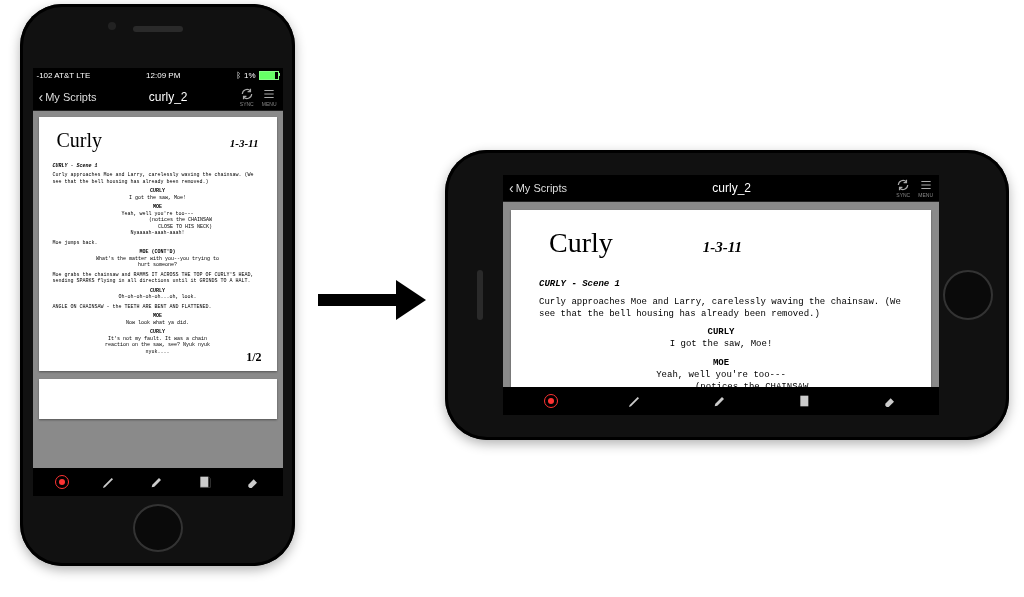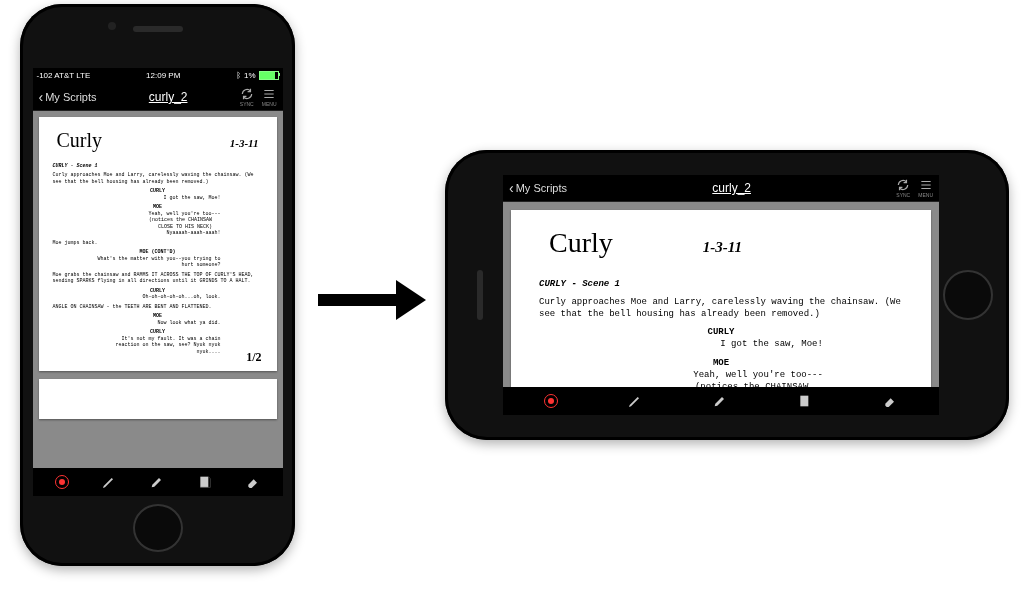--- a/index.html
+++ b/index.html
@@ -89,21 +89,21 @@
   .battery::after{content:'';position:absolute;right:-2px;top:1px;width:1px;height:3px;background:#8f8;}
   .battery i{display:block;background:#6f6;width:85%;height:100%;}
 
   
   .navbar{
     height:26px; background:#000; display:flex; align-items:center; justify-content:space-between; padding:0 6px;
     border-bottom:1px solid #222;
   }
   .navbar .back{ display:flex; align-items:center; gap:2px; font-size:11px; color:#ddd;}
   .chev{ font-size:14px; line-height:1;}
-  .navbar .title{ font-size:12px; font-weight:500; color:#fff;text-decoration:underline;}
+  .navbar .title{ font-size:12px; font-weight:500; color:#fff;}
   .navbar .actions{ display:flex; gap:8px; align-items:center; color:#aaa;}
   .icon-glyph{ width:14px; height:14px; }
   .sync-lbl{ font-size:5px; text-align:center; line-height:1; color:#888;}
   .stack{ display:flex; flex-direction:column; align-items:center; gap:1px;}
 
   
   .doc-wrap{
     flex:1; background:#8a8a8a; padding:6px; display:flex; flex-direction:column; gap:8px; overflow:hidden;
   }
   .page{
@@ -115,21 +115,21 @@
 
   .hand-title{
     font-family: "Brush Script MT","Comic Sans MS",cursive; font-size:20px; font-weight:400;
     display:flex; justify-content:space-between; align-items:baseline; padding:0 4px 6px;
     border-bottom: none;
   }
   .hand-date{ font-family:inherit; font-size:11px; font-weight:600;font-style:italic;}
 
   .slug{ font-weight:bold; margin-top:4px;font-style:italic;}
   .char{ text-align:center; margin-top:3px; font-weight:bold;}
-  .dial{ text-align:right; margin:0 20%;}
+  .dial{ text-align:center; margin:0 20%;}
   .paren{ text-align:right; margin:0 24%;}
   .act{ margin-top:3px;}
   .pagefoot{ position:absolute; bottom:6px; right:15px; font-family:"Brush Script MT",cursive; font-size:12px; font-weight:bold;}
 
   .page-landscape{
     background:#fff; color:#000; width:100%; flex:1; box-shadow:0 1px 2px rgba(0,0,0,.4);
     padding:14px 28px; box-sizing:border-box; font-family:"Courier New",monospace; font-size:9px; line-height:1.35;
     position:relative;
   }
   .page-landscape .hand-title{ font-size:28px; justify-content:flex-start; gap:90px; padding-left:10px; padding-bottom:10px;}

